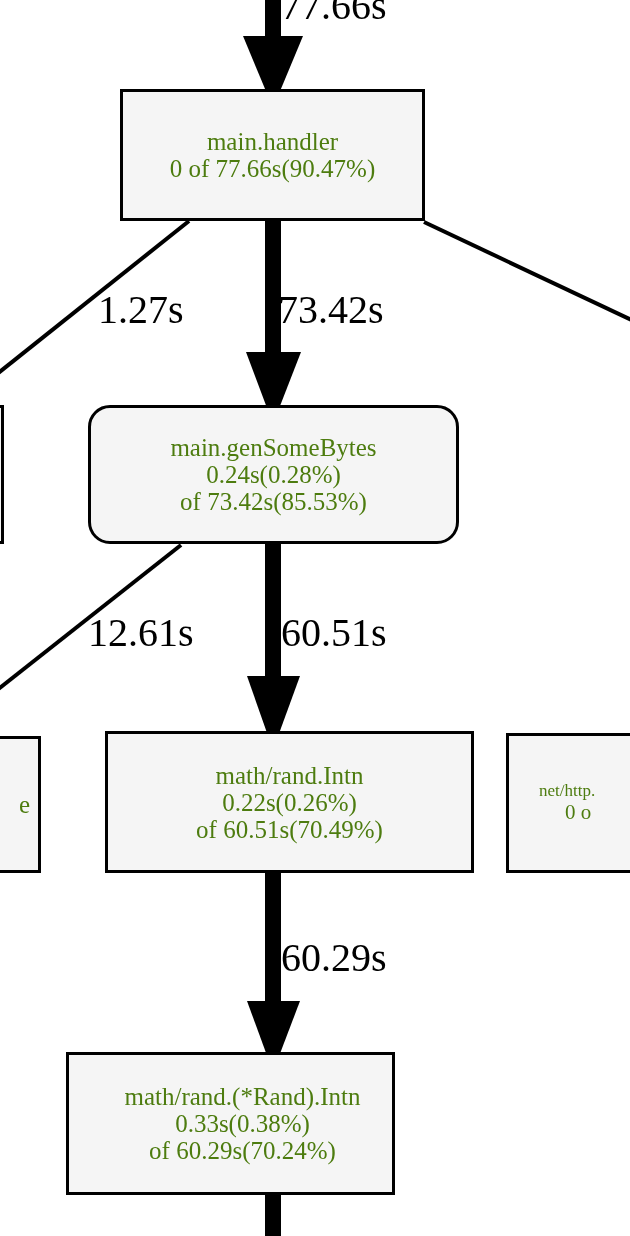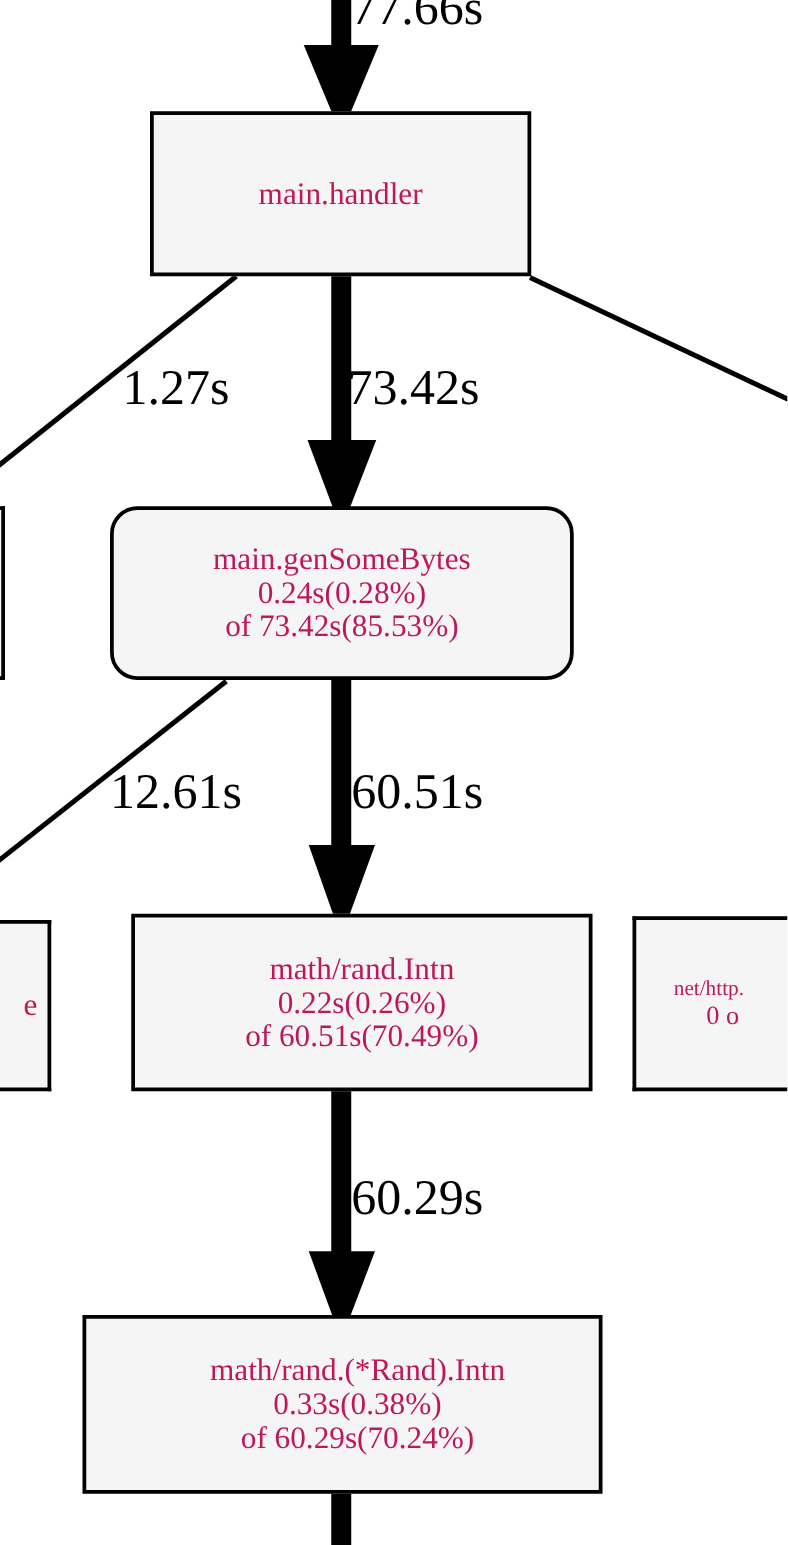--- a/index.html
+++ b/index.html
@@ -20,21 +20,21 @@
   .node {
     position: absolute;
     box-sizing: border-box;
     background: #f5f5f5;
     border: 3px solid #000000;
     display: flex;
     flex-direction: column;
     align-items: center;
     justify-content: center;
     line-height: 1.08;
-    color: #be185d;
+    color: #4d7c0f;
     z-index: 3;
   }
   .node .nline {
     display: block;
     white-space: nowrap;
     text-align: center;
   }
   .node .nname { font-size: 25px; }
   .node .nstat { font-size: 25px; }
 
@@ -104,35 +104,36 @@
       <polygon points="247,1001 300,1001 273,1072" fill="#000000"></polygon>
     </g>
 
     <g>
       <rect x="265" y="1192" width="16" height="48" fill="#000000"></rect>
     </g>
   </svg>
 
   <div class="node" style="left:120px; top:89px; width:305px; height:132px;">
     <span class="nline nname">main.handler</span>
+    <span class="nline nstat">0 of 77.66s(90.47%)</span>
   </div>
 
   <div class="node" style="left:88px; top:405px; width:371px; height:139px;border-radius:22px;">
     <span class="nline nname">main.genSomeBytes</span>
     <span class="nline nstat">0.24s(0.28%)</span>
     <span class="nline nstat">of 73.42s(85.53%)</span>
   </div>
 
   <div class="node" style="left:105px; top:731px; width:369px; height:142px;">
     <span class="nline nname">math/rand.Intn</span>
     <span class="nline nstat">0.22s(0.26%)</span>
     <span class="nline nstat">of 60.51s(70.49%)</span>
   </div>
 
-  <div class="node" style="left:66px; top:1052px; width:416px; height:143px;padding-left:24px;">
+  <div class="node" style="left:66px; top:1052px; width:329px; height:143px;padding-left:24px;">
     <span class="nline nname">math/rand.(*Rand).Intn</span>
     <span class="nline nstat">0.33s(0.38%)</span>
     <span class="nline nstat">of 60.29s(70.24%)</span>
   </div>
 
   <div class="node clip-left" style="left:-34px; top:405px; width:38px; height:139px; padding-right:4px;">
     <span class="nline nname"></span>
   </div>
 
   <div class="node clip-left" style="left:-40px; top:736px; width:81px; height:137px; padding-right:8px;">

